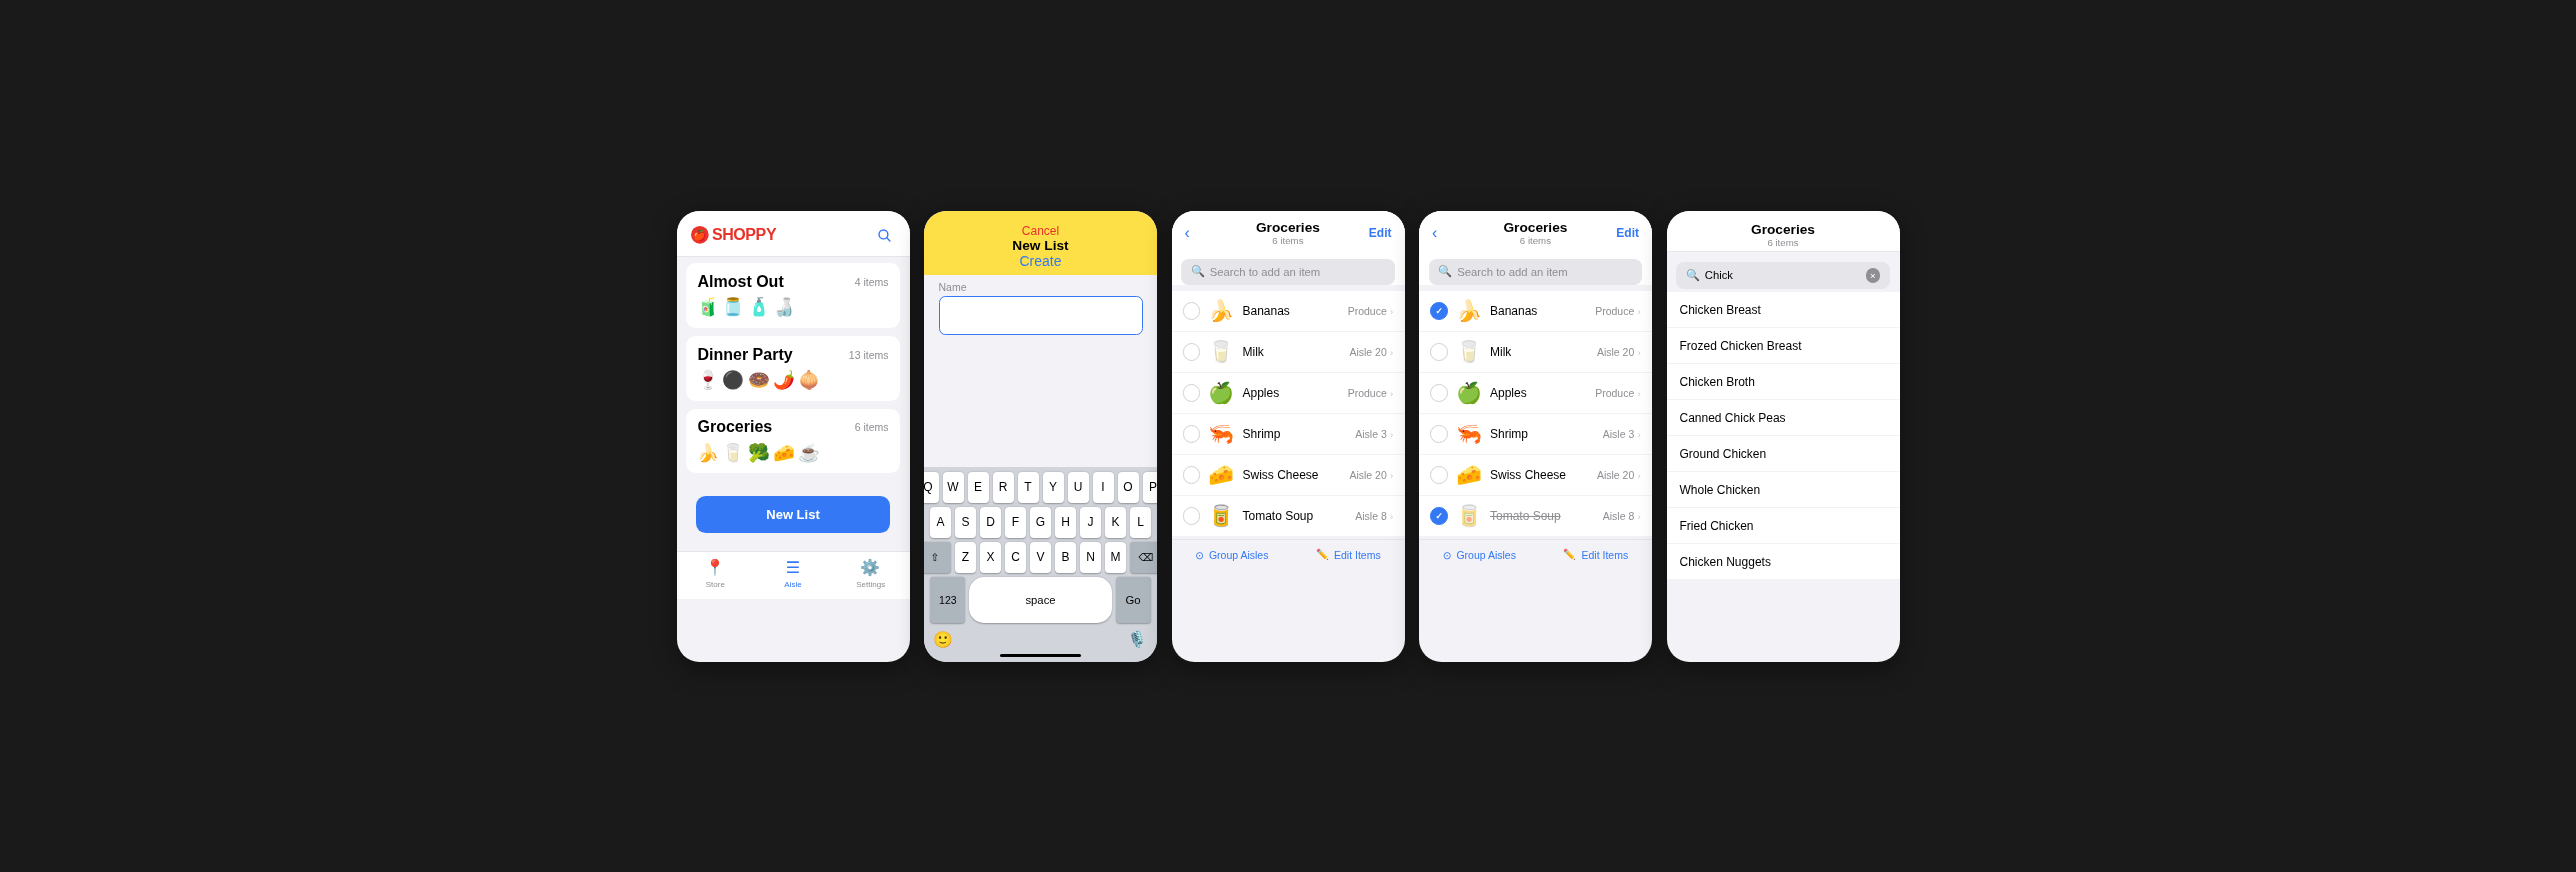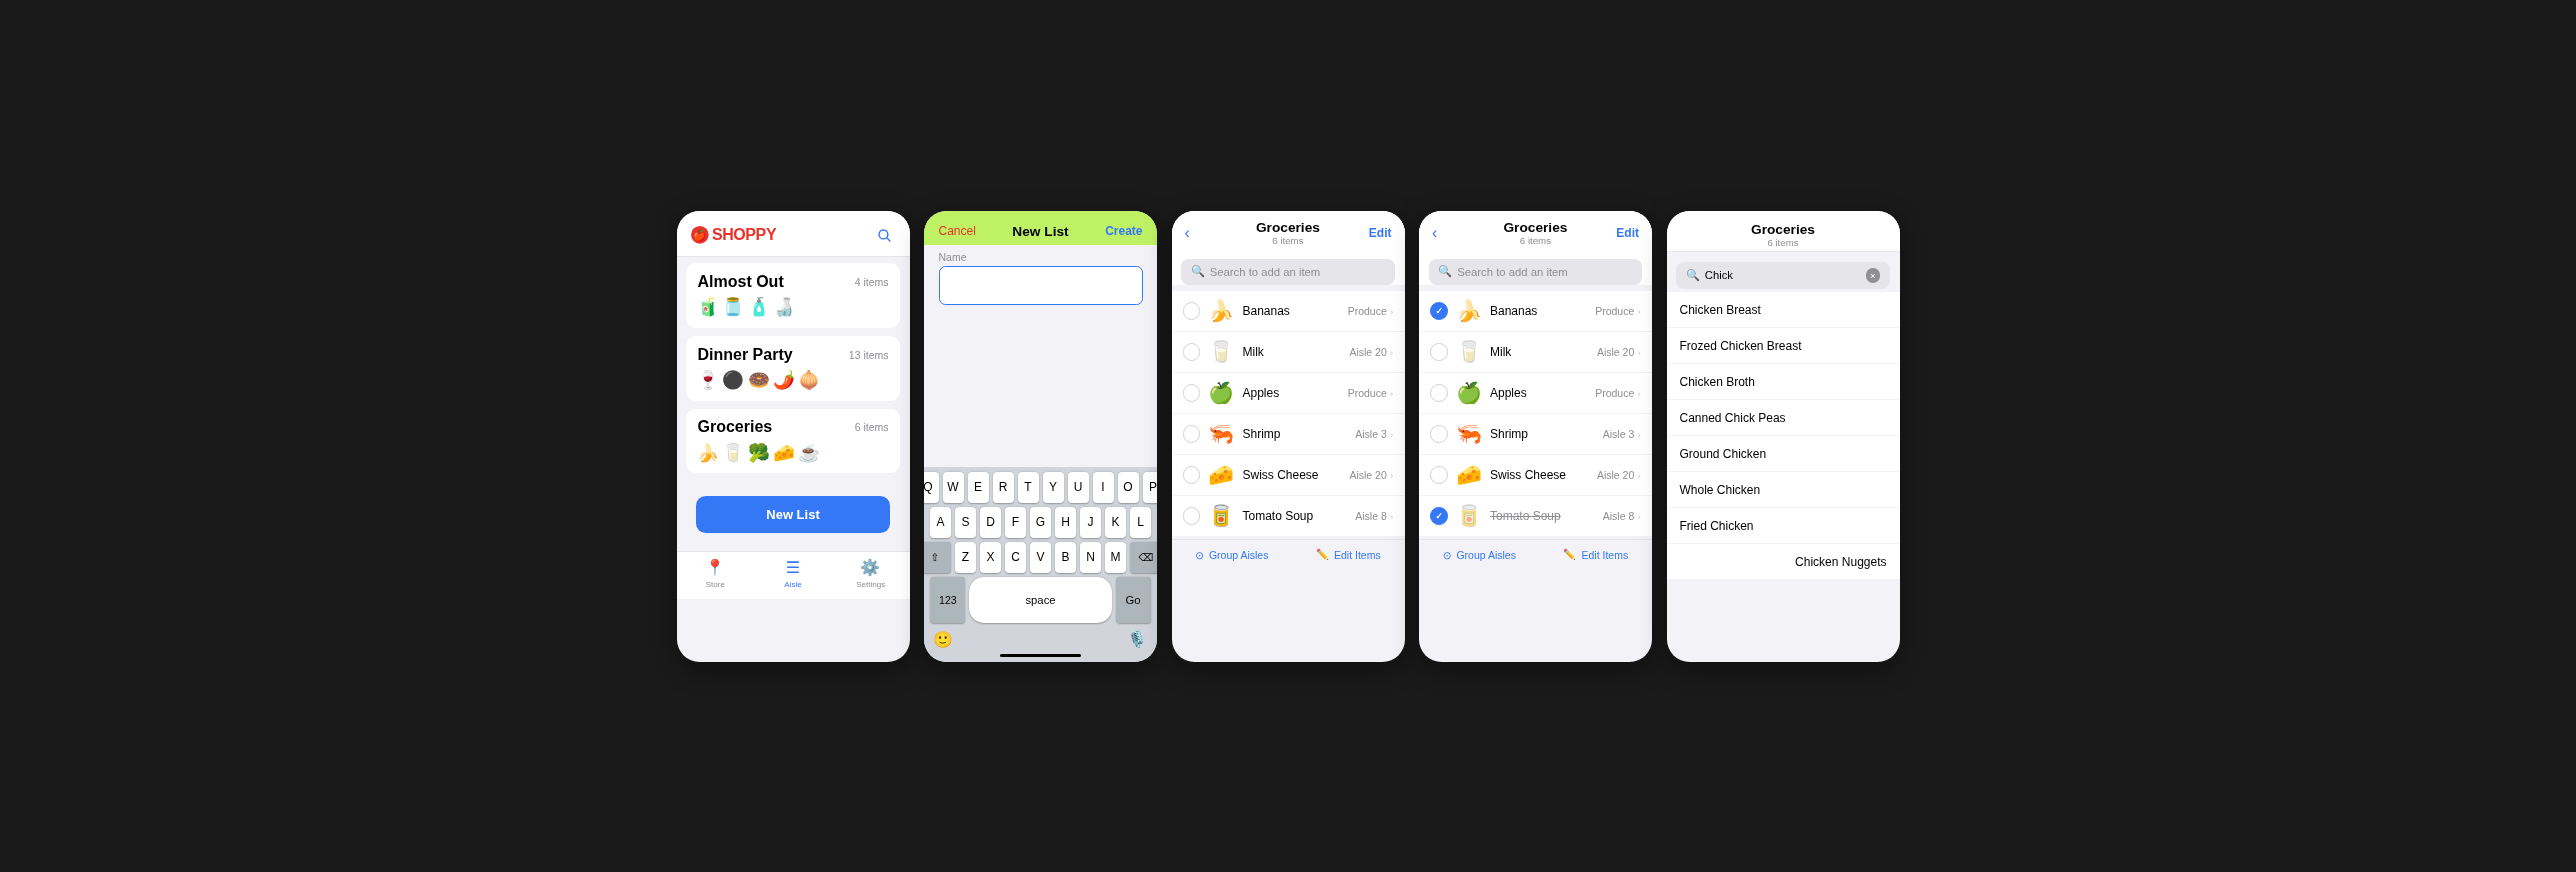--- a/index.html
+++ b/index.html
@@ -121,29 +121,30 @@
     .tab-icon { font-size: 16px; }
     .tab-label {
       font-size: 8px;
       color: #8e8e93;
     }
     .tab-label.active { color: #3478f6; }
     .tab-icon.active { color: #3478f6; }
 
     
     .s2-header {
-      background: #bef264;
+      background: #fde047;
       display: flex;
       align-items: center;
       justify-content: space-between;
       padding: 13px 14.5px 6.4px;
+      flex-direction: column;
     }
     .s2-cancel { color: #e8332a; font-size: 12px; cursor: pointer; }
     .s2-title { font-size: 13.7px; font-weight: 600; color: #000; }
-    .s2-create { color: #3478f6; font-size: 12px; font-weight: 700; cursor: pointer; }
+    .s2-create { color: #3478f6; font-size: 14px; font-weight: 400; cursor: pointer; }
     .s2-name-label {
       font-size: 10.5px;
       color: #8e8e93;
       padding: 6.4px 14.5px 3.2px;
     }
     .s2-name-input {
       background: #fff;
       border: 1.6px solid #3478f6;
       border-radius: 6.4px;
       margin: 0 14.5px;
@@ -368,21 +369,21 @@
       background: #fff;
       margin-top: 3.2px;
     }
     .search-result-item {
       padding: 10.5px 13px;
       border-bottom: 0.8px solid #f2f2f7;
       font-size: 12px;
       color: #000;
       cursor: pointer;
     }
-    .search-result-item:last-child { border-bottom: none; text-align: right; }
+    .search-result-item:last-child { border-bottom: none; }
 
     .s5-header {
       text-align: center;
       padding: 11.3px 13px 3.2px;
       border-bottom: 0.8px solid #e5e5ea;
       background: #fff;
     }
     .s5-title { font-size: 13.7px; font-weight: 600; }
     .s5-subtitle { font-size: 9.7px; color: #8e8e93; }
     .s1-lists-area {

